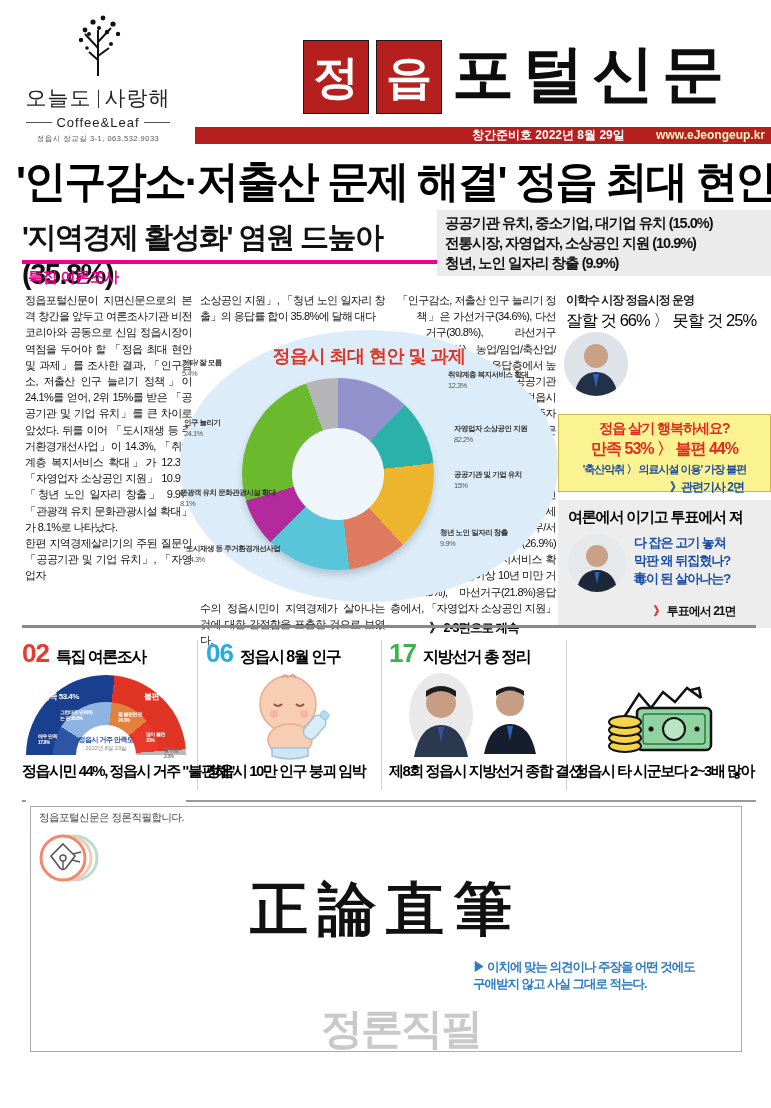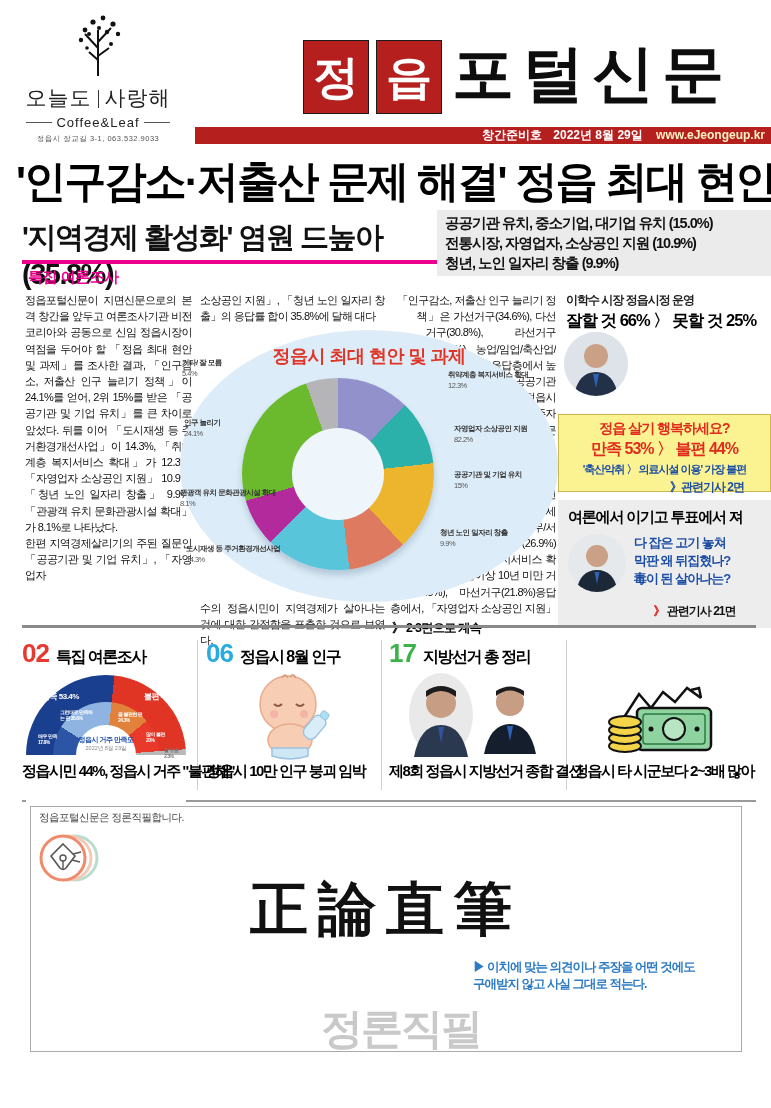--- a/index.html
+++ b/index.html
@@ -14,57 +14,57 @@
   .adbrand{font-size:13px;color:#222;margin-top:3px;letter-spacing:1px;}
   .adbrand:before,.adbrand:after{content:"";display:inline-block;width:26px;height:1px;background:#555;vertical-align:4px;margin:0 4px;}
   .adaddr{font-size:7.5px;color:#555;margin-top:4px;letter-spacing:.5px;}
   .logoblock{width:64px;height:72px;background:#b5201f;border:1px solid #1a1a1a;color:#fff;
              font-family:"DejaVu Serif",serif;font-weight:bold;font-size:46px;line-height:72px;text-align:center;}
   .b1{left:303px;top:40px;} .b2{left:376px;top:40px;}
   .logorest{left:452px;top:28px;width:310px;height:92px;font-family:"DejaVu Serif",serif;
             font-weight:bold;font-size:62px;letter-spacing:8px;line-height:92px;color:#0d0d0d;}
   .datebar{left:195px;top:127px;width:576px;height:17px;background:#b5201f;color:#fff;
            font-size:12px;font-weight:bold;line-height:17px;text-align:right;padding-right:6px;box-sizing:border-box;}
-  .datebar .url{color:#fff3c0;margin-left:10px;}
-  .datebar .issue{margin-right:8px;}
+  .datebar .url{color:#fff3c0;margin-left:28px;}
+  .datebar .issue{margin-right:0;}
 
   
   .headline{left:16px;top:153px;width:744px;font-size:43px;font-weight:900;letter-spacing:-2px;
             color:#000;white-space:nowrap;transform:scaleX(.98);transform-origin:left;}
   .subleft{left:22px;top:218px;width:420px;font-size:29px;font-weight:900;letter-spacing:-1.5px;color:#111;}
   .subrule{left:22px;top:260px;width:422px;height:4px;background:#ec008c;}
   .statsbox{left:437px;top:210px;width:334px;height:66px;background:#ebebeb;padding:3px 8px;box-sizing:border-box;}
   .statsbox div{font-size:14.5px;font-weight:bold;letter-spacing:-1px;line-height:20px;color:#111;}
   .seclabel{left:28px;top:268px;font-size:15px;font-weight:900;color:#ec008c;letter-spacing:-.5px;}
 
   
   .coltext{font-size:11px;line-height:16.2px;letter-spacing:-.6px;text-align:justify;color:#101010;overflow:hidden;}
   .col1{left:25px;top:292px;width:167px;height:350px;}
   .col2top{left:200px;top:292px;width:185px;height:38px;}
   .col2bot{left:200px;top:600px;width:185px;height:52px;}
   .col3{left:390px;top:292px;width:166px;height:326px;}
   .col3 .shape{float:left;width:52px;height:250px;margin-top:30px;shape-outside:ellipse(52px 125px at 0% 50%);}
-  .contmark{left:392px;top:620px;width:164px;text-align:left;font-size:12.5px;font-weight:900;letter-spacing:-1px;color:#000;}
+  .contmark{left:392px;top:620px;width:164px;text-align:center;font-size:12.5px;font-weight:900;letter-spacing:-1px;color:#000;}
 
   
   .chartbox{left:180px;top:330px;width:378px;height:272px;background:#dcecf8;border-radius:50%;}
   .charttitle{left:0;top:14px;width:100%;text-align:center;font-size:18px;font-weight:bold;color:#e03425;letter-spacing:-.5px;}
   .donut{left:62px;top:48px;width:192px;height:192px;border-radius:50%;box-shadow:0 5px 6px rgba(60,90,120,.25);}
   .hole{left:112px;top:98px;width:92px;height:92px;border-radius:50%;background:#eef6fc;}
   .dlabel{width:110px;font-size:7.5px;font-weight:bold;color:#333;letter-spacing:-.5px;line-height:9px;}
   .dlabel em{display:block;font-style:normal;font-weight:normal;color:#555;margin-top:2px;}
   .p0{left:268px;top:40px;} .p1{left:274px;top:94px;} .p2{left:274px;top:140px;}
   .p3{left:260px;top:198px;} .p4{left:6px;top:214px;width:120px;} .p5{left:0px;top:158px;width:108px;}
   .p6{left:4px;top:88px;} .p7{left:2px;top:28px;}
 
   
   .sbox{left:558px;width:213px;box-sizing:border-box;}
   .box1{top:288px;height:120px;background:#fff;padding:4px 8px;}
   .box1 .t1{font-size:12px;font-weight:bold;color:#222;letter-spacing:-1px;}
-  .box1 .t2{font-size:16.5px;font-weight:700;color:#000;letter-spacing:-1px;margin-top:1px;}
+  .box1 .t2{font-size:16.5px;font-weight:400;color:#000;letter-spacing:-1px;margin-top:1px;}
   .avatar{border-radius:50%;overflow:hidden;background:#e8eaec;}
   .box1 .avatar{position:absolute;left:6px;top:44px;width:64px;height:64px;}
   .box1 .r{position:absolute;left:76px;top:46px;width:132px;text-align:center;}
   .box1 .t3{font-size:13.5px;font-weight:900;color:#1c4ea6;letter-spacing:-1px;}
   .box1 .t4{font-size:15px;font-weight:900;color:#d61a1a;letter-spacing:-1px;margin-top:2px;}
   .refline{font-size:12px;font-weight:900;letter-spacing:-1px;color:#111;margin-top:5px;}
   .refline .mk{color:#d61a1a;}
   .box2{top:414px;height:78px;background:#fbf292;border:1px solid #cdb84e;text-align:center;padding-top:5px;}
   .box2 .t1{font-size:14px;font-weight:900;color:#e02b1d;letter-spacing:-1px;}
   .box2 .t2{font-size:16px;font-weight:900;color:#e02b1d;letter-spacing:-1px;margin-top:1px;}
@@ -223,21 +223,21 @@
           <circle cx="29" cy="22" r="11" fill="#caa186"></circle>
           <path d="M8 58 Q12 36 29 36 Q46 36 50 58 Z" fill="#1c2738"></path>
           <path d="M26.5 38 h5 l-2.5 12 z" fill="#2d62b8"></path>
         </svg>
     </div>
     <div class="r">
       <div class="bl">다 잡은 고기 놓쳐</div>
       <div class="bl">막판 왜 뒤집혔나?</div>
       <div class="bl">毒이 된 살아나는?</div>
     </div>
-    <div class="refline"><span class="mk">》</span><span> 관련기사 21면</span></div>
+    <div class="refline"><span class="mk">》</span><span> 투표에서 21면</span></div>
   </div>
 
   <div class="abs hr1"></div>
   <div class="abs hr2"></div>
   <div class="abs vdiv v1"></div>
   <div class="abs vdiv v2"></div>
   <div class="abs vdiv v3"></div>
 
   <div class="abs cell c1">
     <div class="cellhead">

